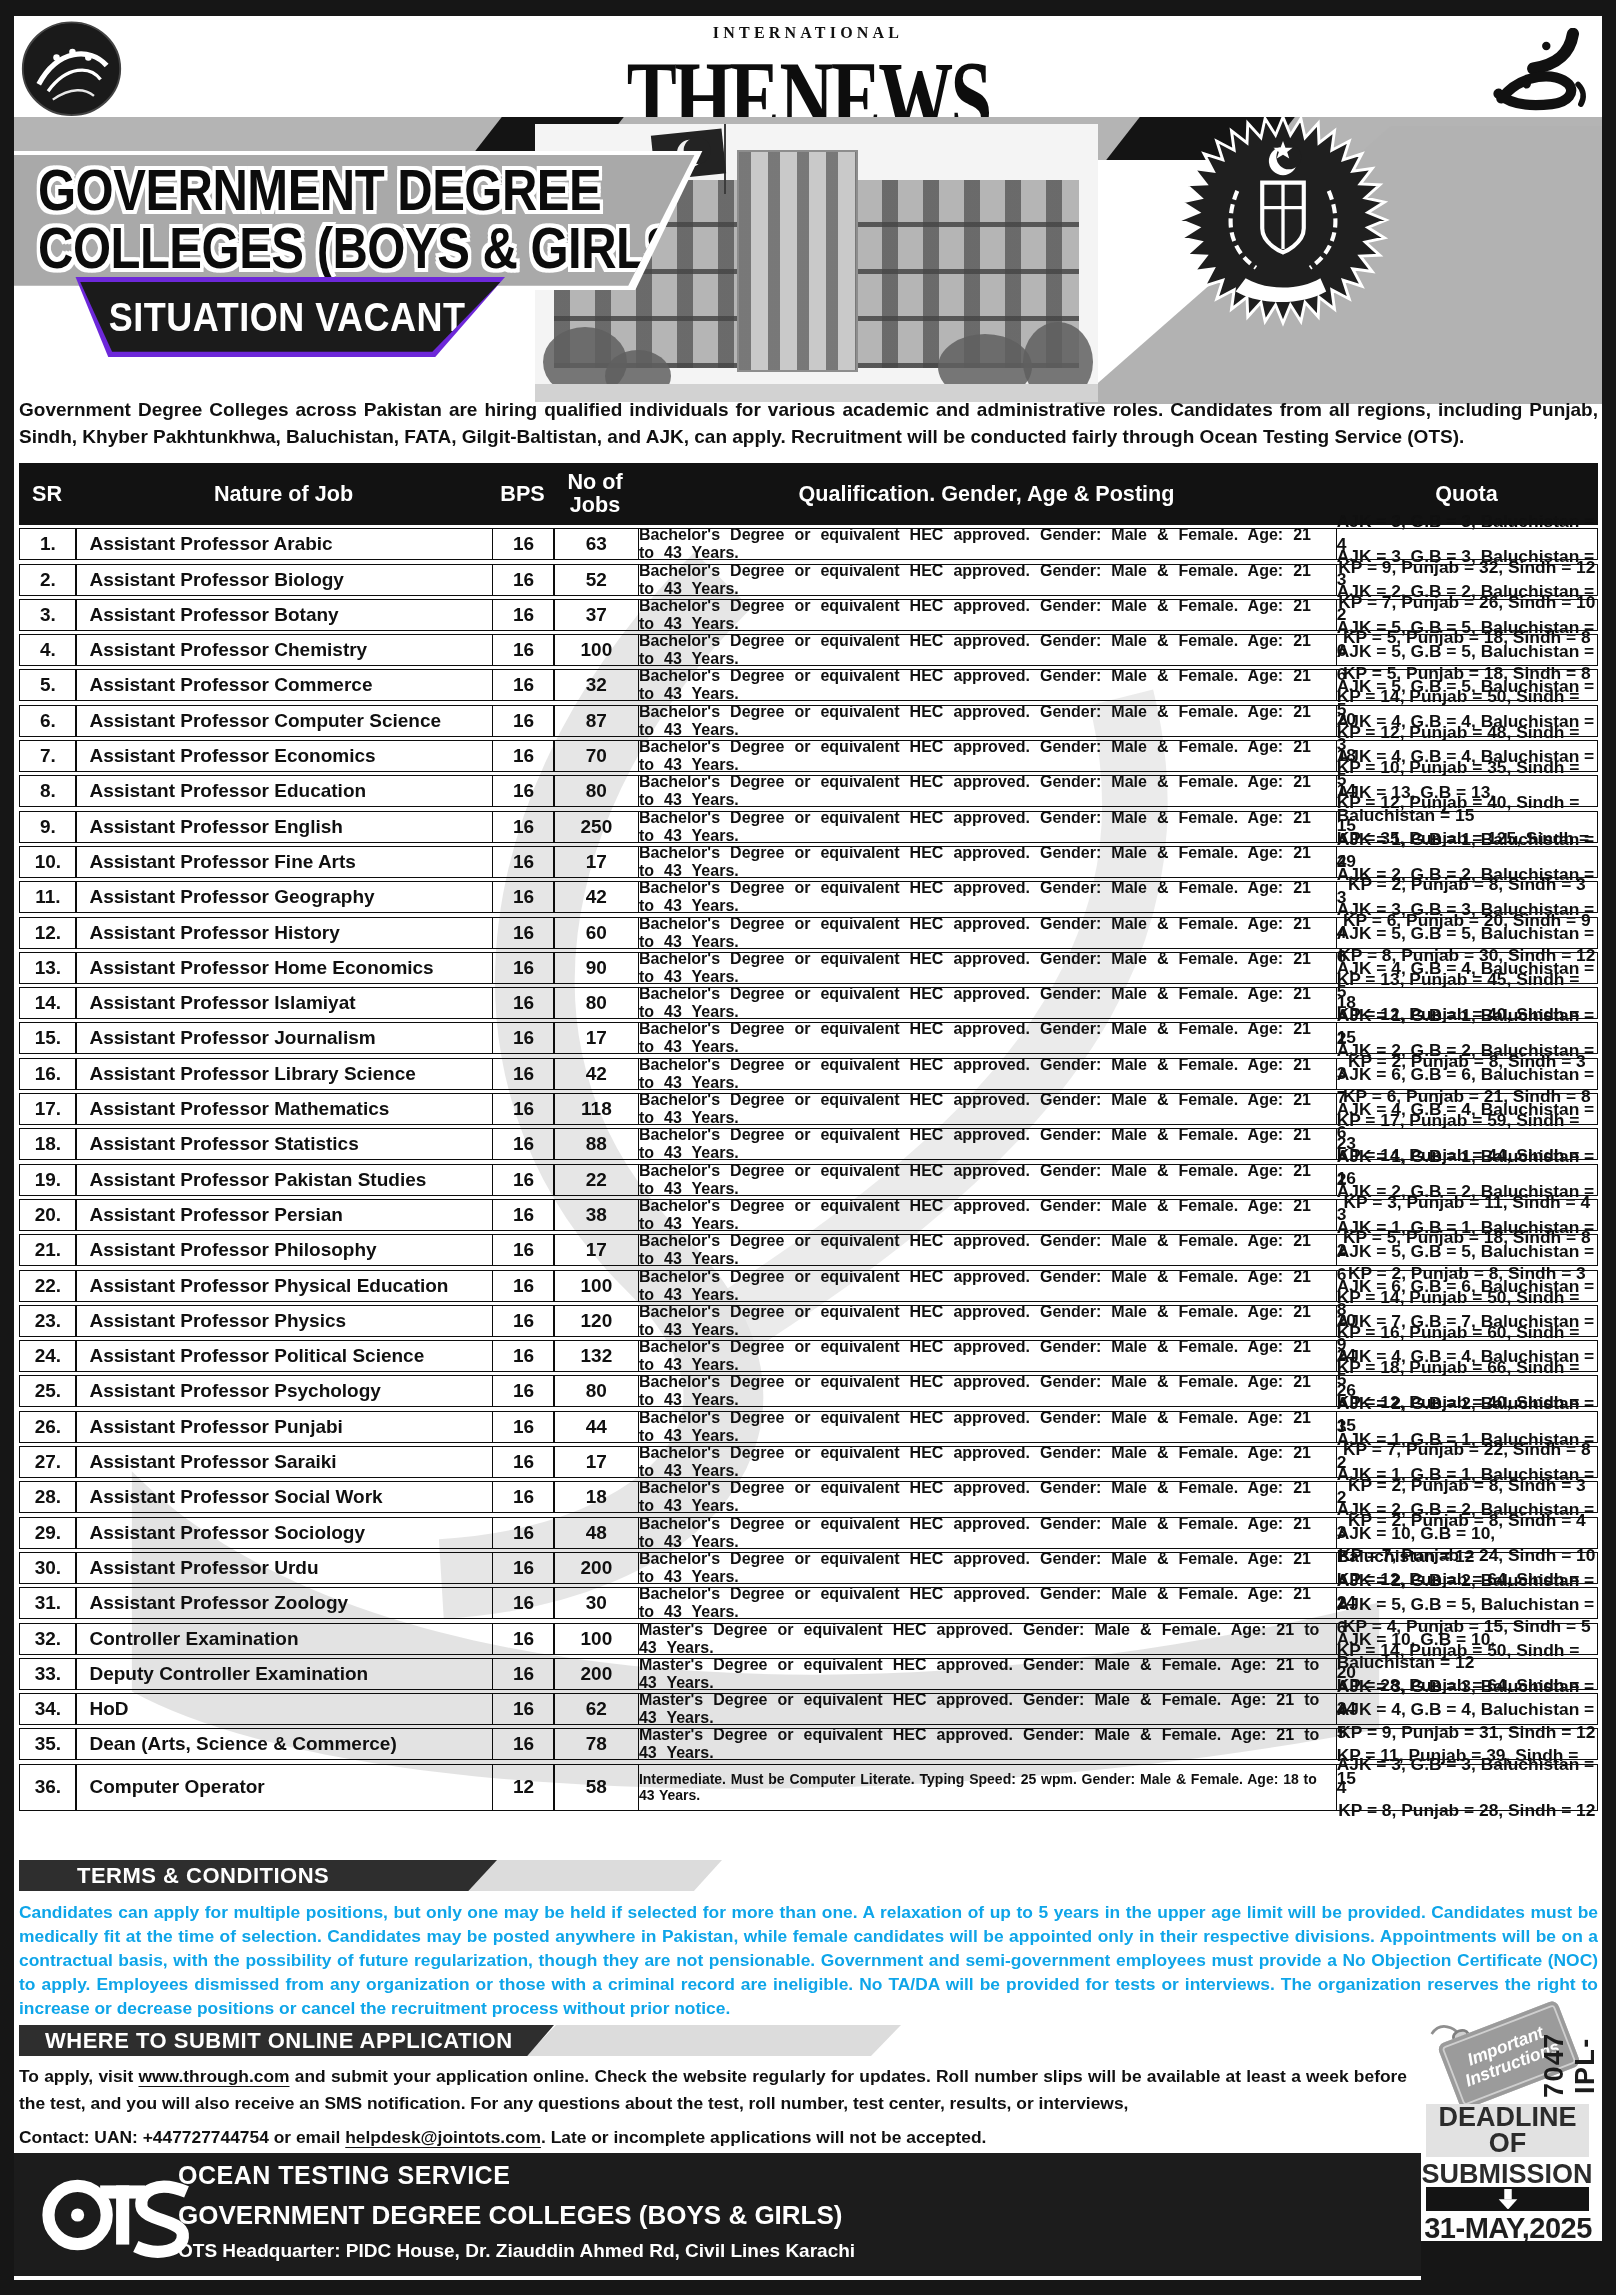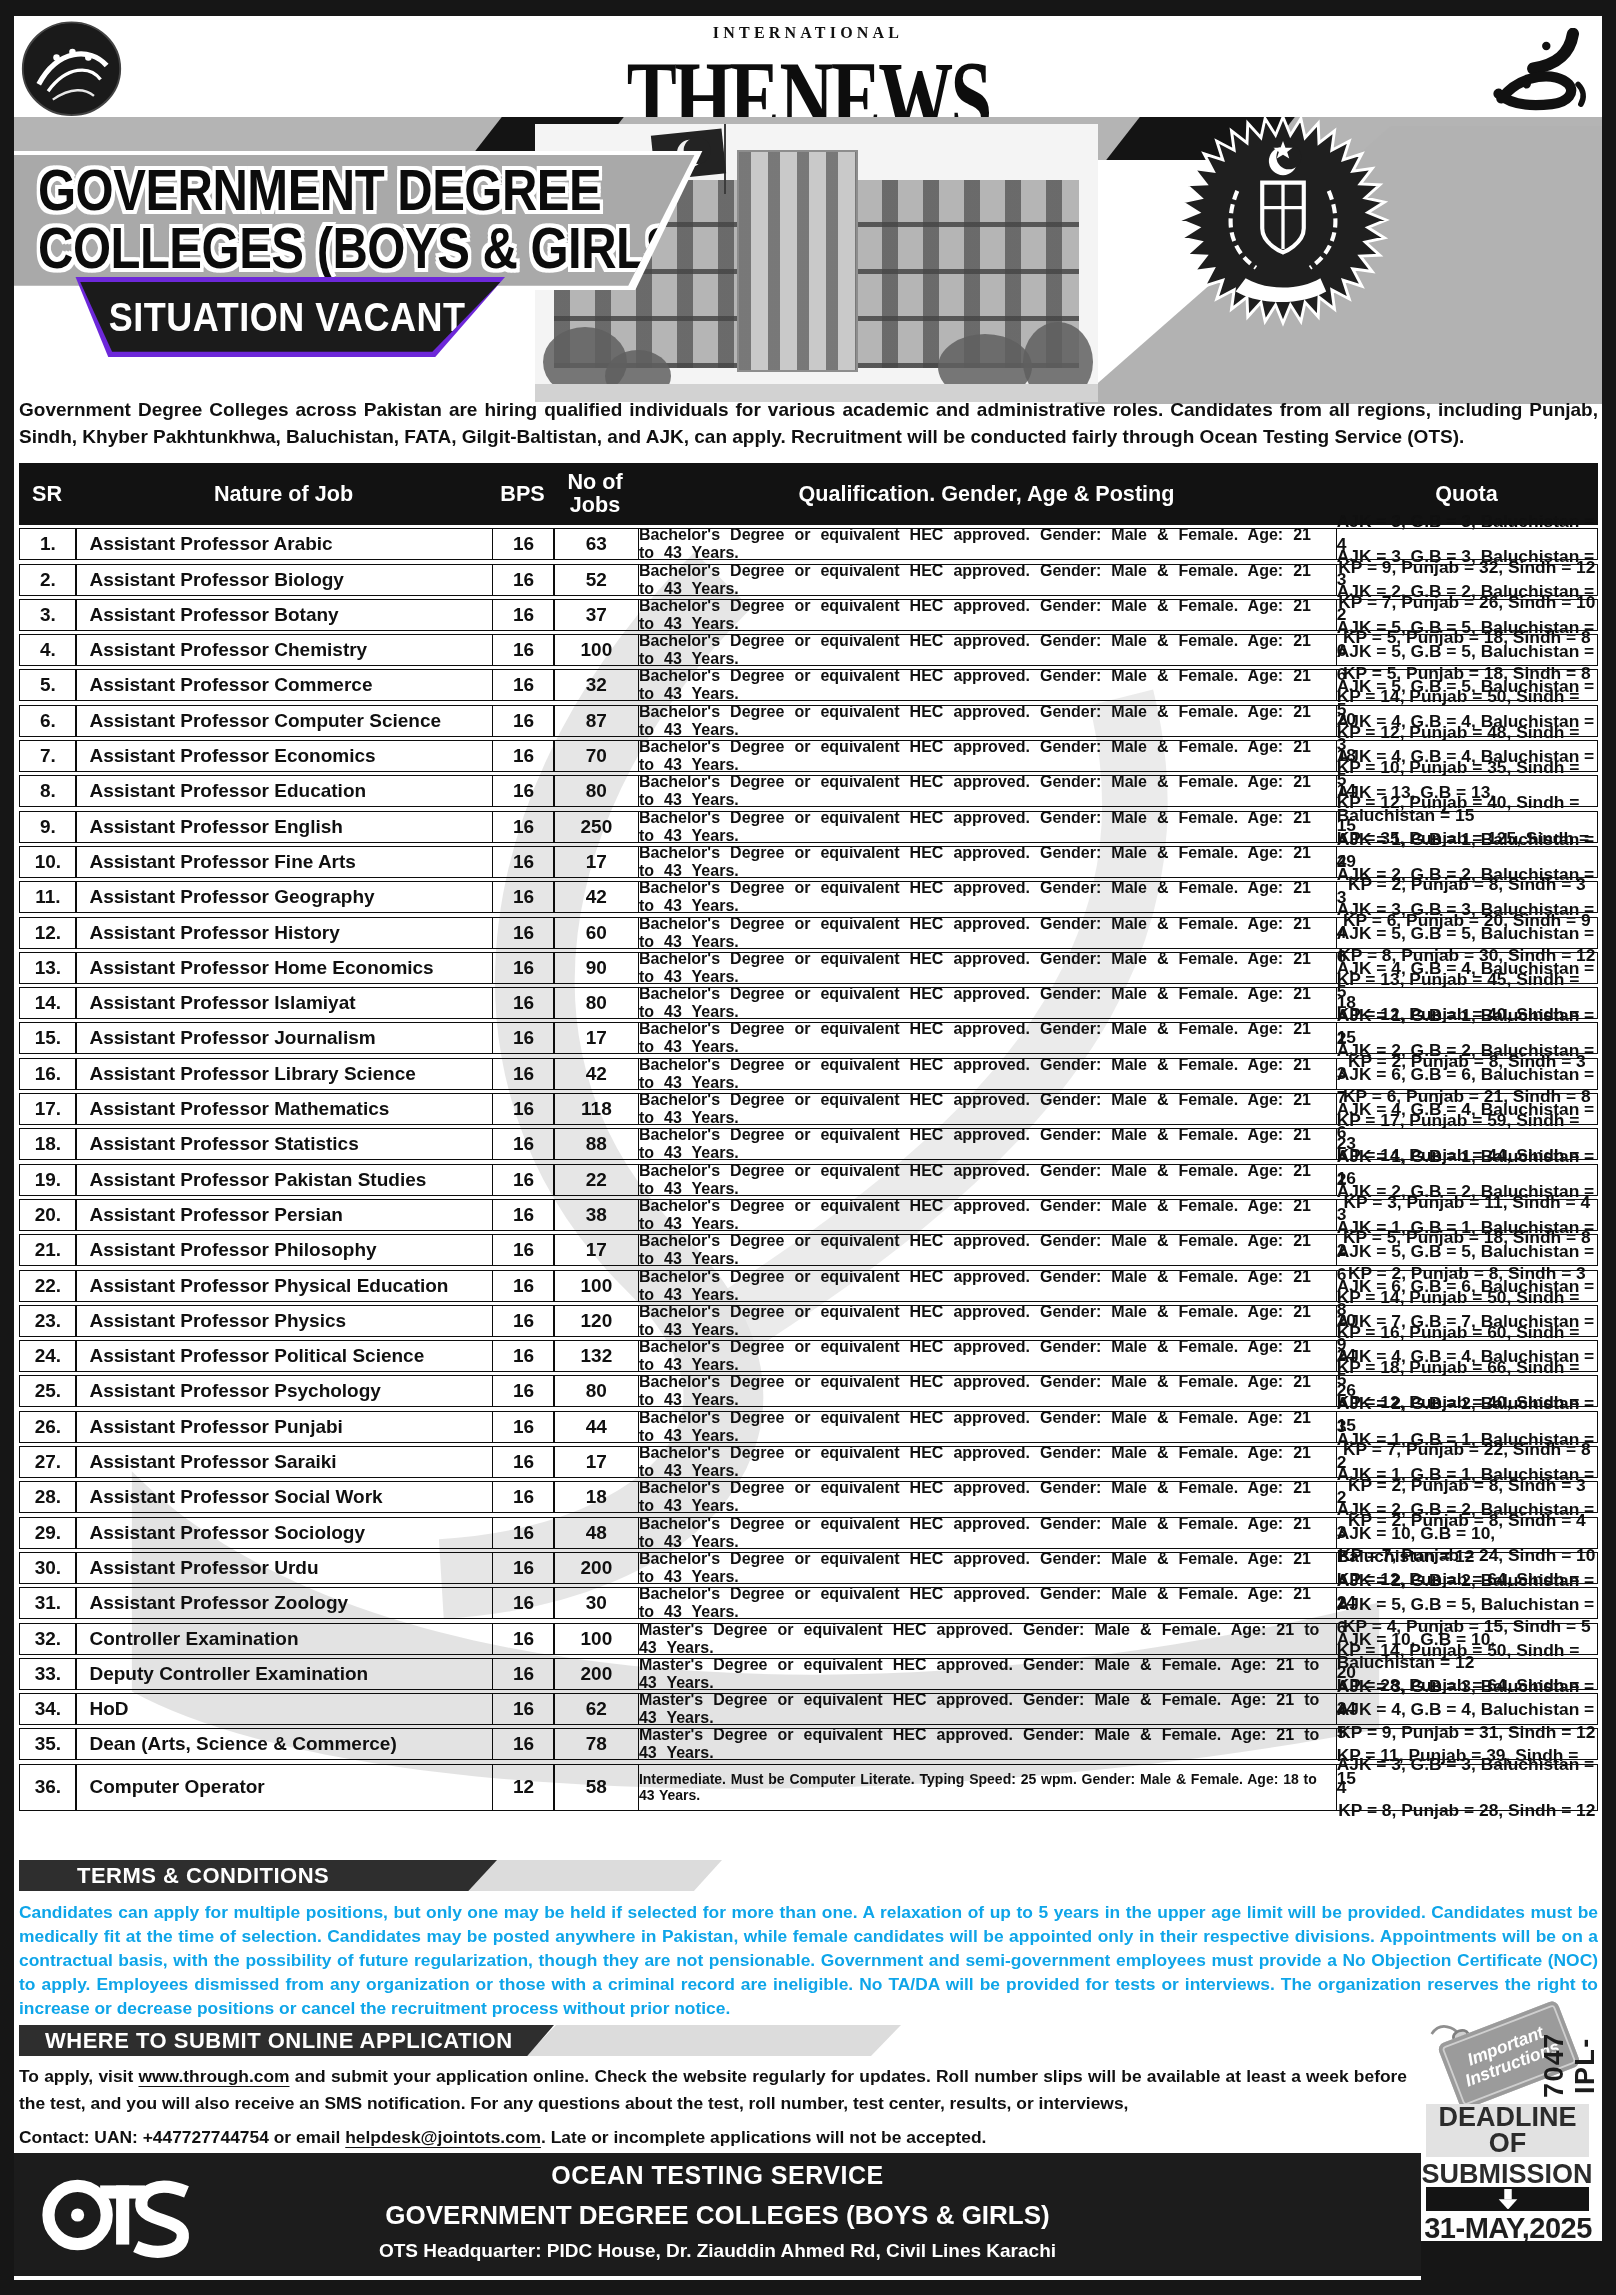--- a/index.html
+++ b/index.html
@@ -107,21 +107,21 @@
   .dl-sub{position:absolute;left:1419px;top:2159px;width:176px;text-align:center;
           font-size:27px;font-weight:900;color:#2c2c2c;}
   .dl-arrow{position:absolute;left:1426px;top:2187px;width:163px;height:24.4px;background:#141414;
             display:flex;align-items:center;justify-content:center;}
   .dl-date{position:absolute;left:1417px;top:2212px;width:182px;text-align:center;
            font-size:29px;font-weight:900;color:#1e1e1e;letter-spacing:-0.5px;}
   .rc-bottom{position:absolute;left:1421px;top:2241px;width:181px;height:54px;background:#161616;}
 
   
   .footer{position:absolute;left:14px;top:2153px;width:1407px;height:123px;background:#1c1c1c;}
-  .footer-center{position:absolute;left:164px;top:8.4px;width:1079px;text-align:center;color:#fff;}
+  .footer-center{position:absolute;left:164px;top:8.4px;width:1079px;text-align:left;color:#fff;}
   .f1{font-size:25px;font-weight:900;letter-spacing:0.5px;}
   .f2{font-size:26px;font-weight:900;margin-top:10px;}
   .f3{font-size:19px;font-weight:700;margin-top:8.4px;}
   .ots-logo{position:absolute;left:26px;top:7.5px;}
   .bottom-frame{position:absolute;left:0;top:2280px;width:1616px;height:15px;background:#161616;}
 </style>
 </head>
 <body>
 
 <div class="page">

